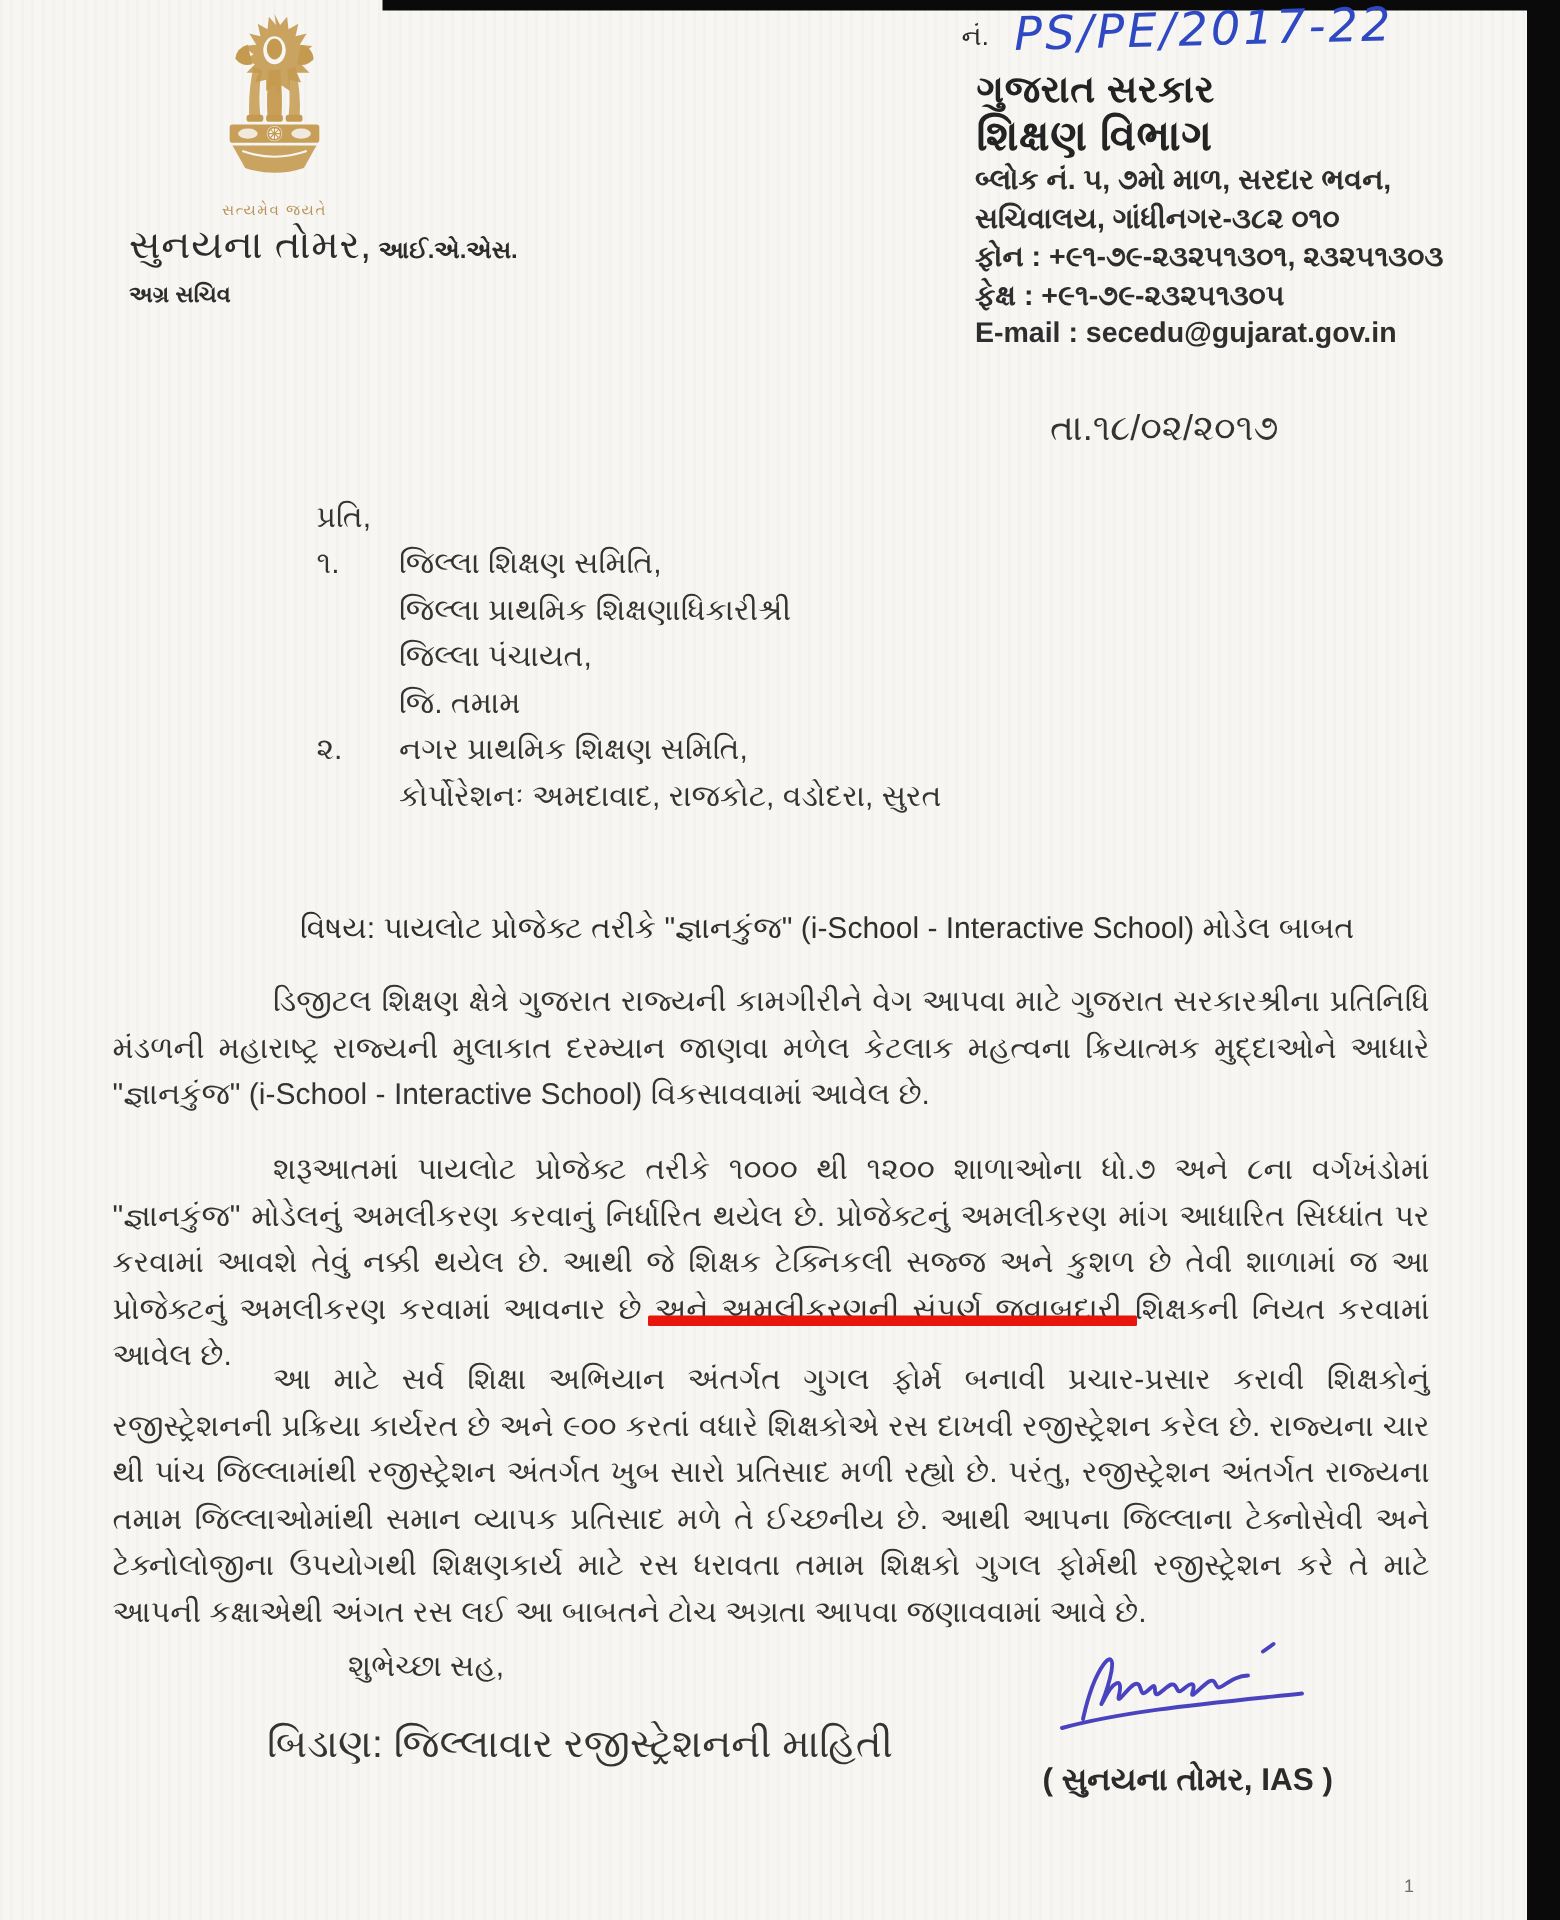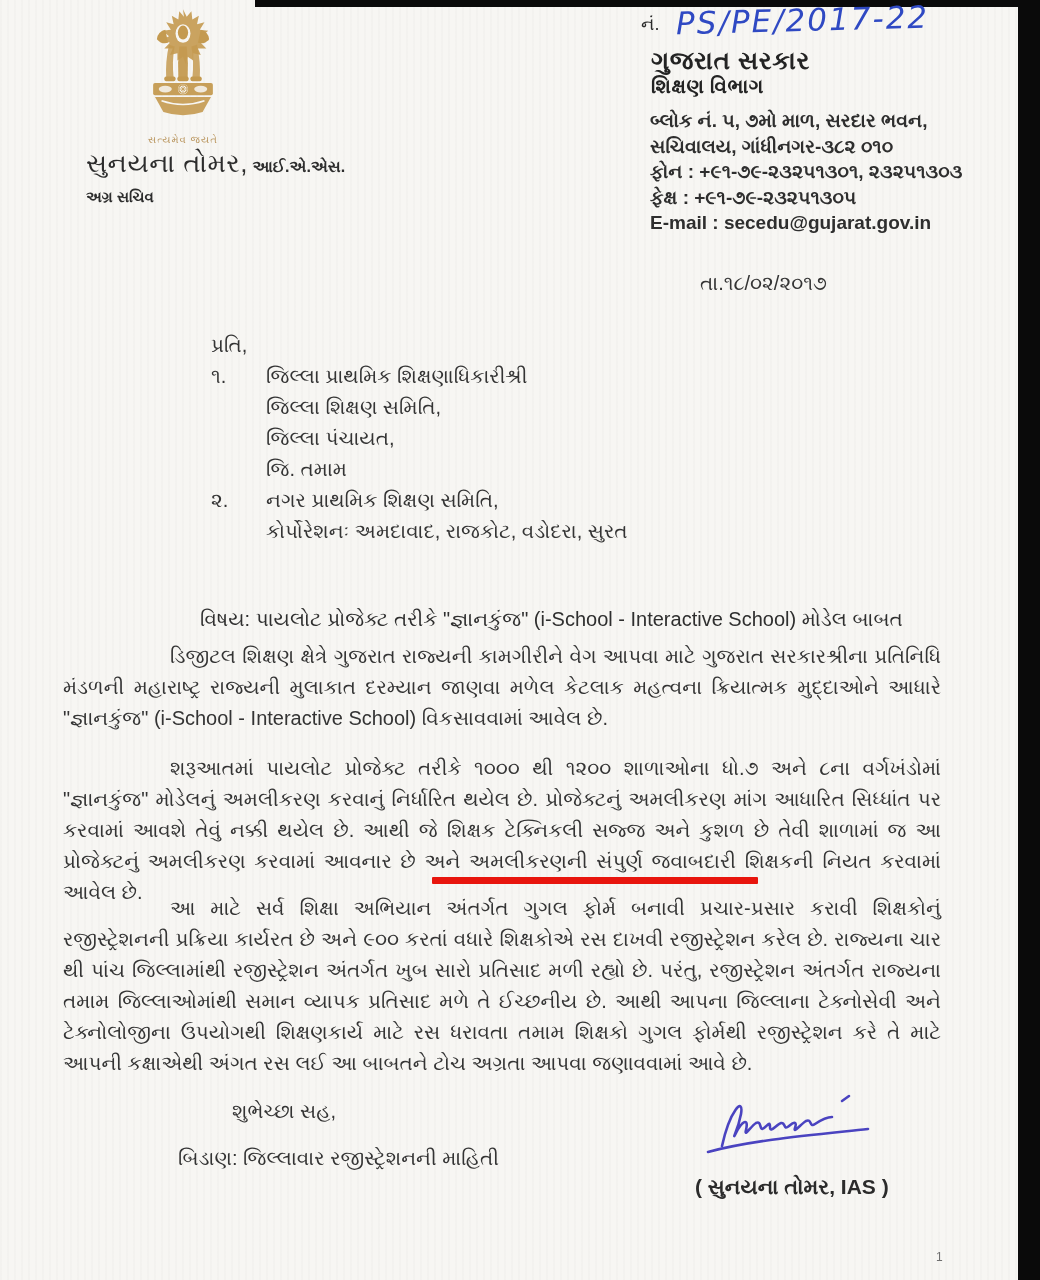--- a/index.html
+++ b/index.html
@@ -18,35 +18,35 @@
   .officer-name{font-size:26px;font-weight:normal;color:#2d2d2d;letter-spacing:0.5px;}
   .officer-suffix{font-size:16px;font-weight:bold;color:#2d2d2d;}
   .officer-desig{font-size:15px;font-weight:bold;color:#2d2d2d;}
   .ref-label{font-size:18px;color:#2b2b2b;}
   .ref-hand{
     font-family:"DejaVu Sans", sans-serif;font-style:italic;
     font-size:31px;color:#2f49c3;letter-spacing:2px;transform:rotate(-1.5deg);
     white-space:nowrap;
   }
   .govt-name{font-size:25px;font-weight:bold;color:#232323;letter-spacing:0.5px;}
-  .dept-name{font-size:20px;font-weight:bold;color:#232323;letter-spacing:0.5px;font-family:Liberation Serif, serif;}
+  .dept-name{font-size:28px;font-weight:bold;color:#232323;letter-spacing:0.5px;}
   .hdr-line{font-size:19px;font-weight:bold;color:#2e2e2e;white-space:nowrap;}
-  .date-line{font-size:20px;color:#343434;}
+  .date-line{font-size:24px;color:#343434;}
   
   .recipients{font-size:20px;line-height:31px;color:#343434;}
   .recipient-row{display:flex;}
   .recipient-idx{width:55px;flex:0 0 55px;}
   .subject-line{font-size:20px;color:#2f2f2f;white-space:nowrap;}
   
   .body-para{
     font-size:20px;line-height:31px;color:#343434;
-    text-align:justify;text-indent:107px;margin:0;
+    text-align:justify;text-indent:107px;margin:12px;
   }
   .closing-line{font-size:20px;color:#343434;}
-  .enclosure-line{font-size:20px;color:#343434;}
+  .enclosure-line{font-size:26px;color:#343434;}
   .signatory-line{font-size:21px;font-weight:bold;color:#2b2b2b;white-space:nowrap;}
   .red-underline{background:#e8150d;border-radius:1px;}
   .page-num{font-size:12px;color:#6f6f6f;}
 </style>
 </head>
 <body>
 
 <div class="page">
 
   <div class="abs scan-edge" style="left:255px;top:0;width:785px;height:7px;"></div>
@@ -108,22 +108,22 @@
   <div class="abs hdr-line" style="left:650px;top:187px;">ફેક્ષ : +૯૧-૭૯-૨૩૨૫૧૩૦૫</div>
   <div class="abs hdr-line" style="left:650px;top:212px;">E-mail : secedu@gujarat.gov.in</div>
 
   <div class="abs date-line" style="left:700px;top:272px;">તા.૧૮/૦૨/૨૦૧૭</div>
 
   <div class="abs recipients" style="left:175px;top:330px;width:560px;margin-left:36px;">
     <div>પ્રતિ,</div>
     <div class="recipient-row">
       <div class="recipient-idx">૧.</div>
       <div>
+        <div>જિલ્લા શિક્ષણ સમિતિ,</div>
         <div>જિલ્લા પ્રાથમિક શિક્ષણાધિકારીશ્રી</div>
-        <div>જિલ્લા શિક્ષણ સમિતિ,</div>
         <div>જિલ્લા પંચાયત,</div>
         <div>જિ. તમામ</div>
       </div>
     </div>
     <div class="recipient-row">
       <div class="recipient-idx">૨.</div>
       <div>
         <div>નગર પ્રાથમિક શિક્ષણ સમિતિ,</div>
         <div>કોર્પોરેશનઃ અમદાવાદ, રાજકોટ, વડોદરા, સુરત</div>
       </div>

